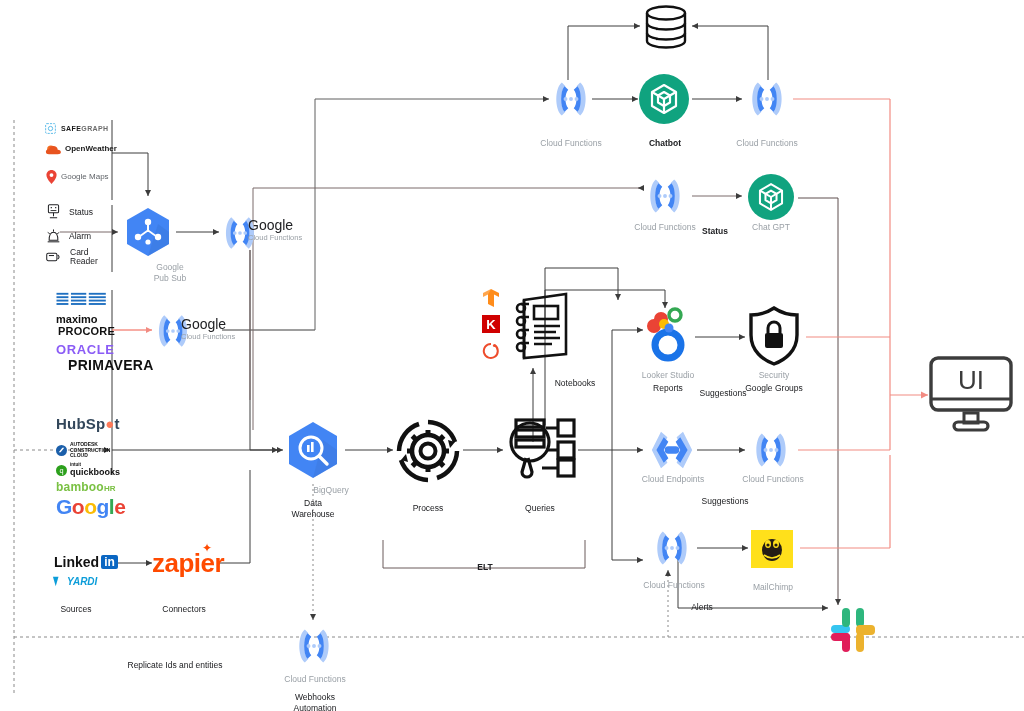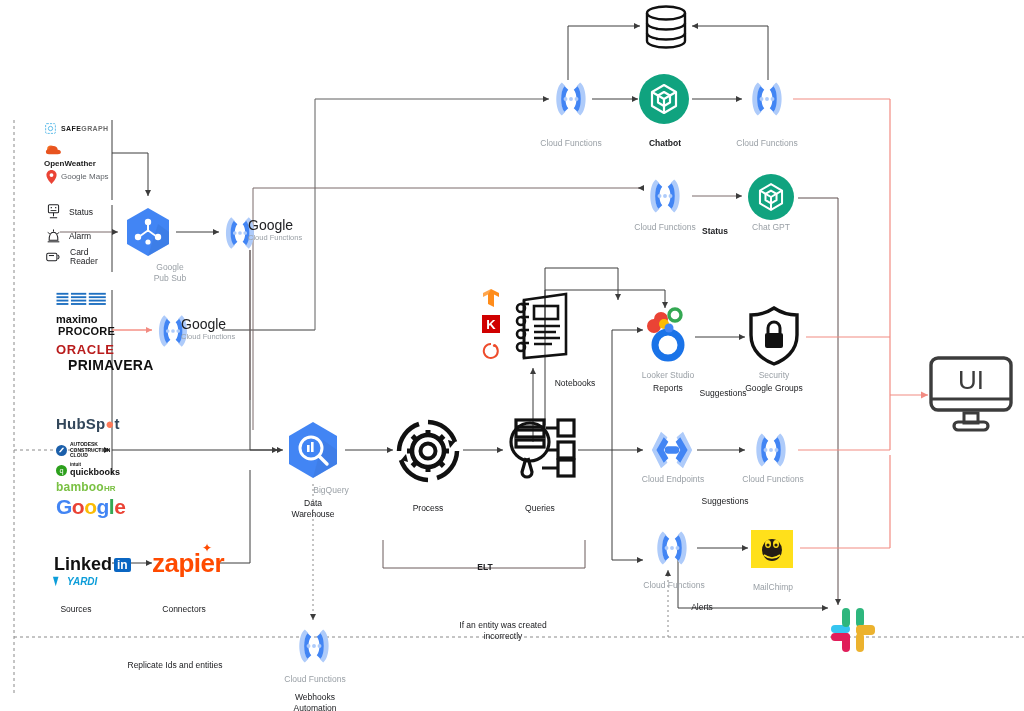--- a/index.html
+++ b/index.html
@@ -119,21 +119,21 @@
 </svg>
 
 <div class="srcrow" style="left:44px;top:122px;">
   <svg width="13" height="13" viewBox="0 0 24 24">
     <rect x="3" y="3" width="18" height="18" rx="2" fill="none" stroke="#4ab4e6" stroke-width="1.6" stroke-dasharray="4,2"></rect>
     <circle cx="12" cy="12" r="4" fill="none" stroke="#4ab4e6" stroke-width="1.6"></circle>
   </svg>
   <span class="t" style="font-weight:bold;font-size:7px;letter-spacing:.4px;"><span style="color:#1a1a1a">SAFE</span><span style="color:#6b6b6b">GRAPH</span></span>
 </div>
 
-<div class="srcrow" style="left:44px;top:144px;flex-direction:column;align-items:flex-start;gap:1px;">
+<div class="srcrow" style="left:44px;top:144px;flex-direction:row;align-items:flex-start;gap:1px;">
   <svg width="20" height="14" viewBox="0 0 32 22">
     <circle cx="11" cy="8" r="6" fill="#F26C21"></circle>
     <path d="M8 16 q-5 0 -5 -4 q0 -4 5 -4 q1 -5 7 -5 q6 0 7 6 q5 0 5 4 q0 3 -5 3 z" fill="#E8541F"></path>
   </svg>
   <span class="t" style="font-weight:bold;font-size:8px;color:#1a1a1a;">OpenWeather</span>
 </div>
 
 <div class="srcrow" style="left:46px;top:170px;">
   <svg width="11" height="14" viewBox="0 0 16 22">
     <path d="M8 0 C3.6 0 0 3.6 0 8 c0 6 8 14 8 14 s8-8 8-14 c0-4.4-3.6-8-8-8z" fill="#EA4335"></path>
@@ -187,21 +187,21 @@
           <rect x="38" y="9" width="20" height="2.2"></rect>
           <rect x="38" y="13" width="20" height="2.2"></rect>
     </g>
   </svg>
   <div style="font-size:11px;font-weight:bold;color:#111;line-height:11px;margin-top:1px;">maximo</div>
 </div>
 
 <div class="logotxt" style="left:58px;top:325px;font-size:11px;color:#111;">PROCORE</div>
 
 <div style="position:absolute;left:56px;top:343px;">
-  <div style="font-size:13px;font-weight:bold;color:#b91c1c;letter-spacing:.6px;line-height:14px;">ORACLE</div>
+  <div style="font-size:13px;font-weight:bold;color:#8b5cf6;letter-spacing:.6px;line-height:14px;">ORACLE</div>
   <div style="font-size:14px;font-weight:bold;color:#111;letter-spacing:.3px;margin-left:12px;">PRIMAVERA</div>
 </div>
 
 <div class="logotxt" style="left:56px;top:415px;font-size:15px;color:#33475B;">HubSp<span style="color:#FF7A59">●</span>t</div>
 
 <div class="srcrow" style="left:56px;top:442px;gap:3px;">
   <svg width="11" height="11" viewBox="0 0 12 12">
         <circle cx="6" cy="6" r="6" fill="#1B5FAA"></circle>
         <path d="M3 8 L7 3 L9 3 L5 8 z" fill="#fff"></path>
       </svg>
@@ -214,21 +214,21 @@
         <text x="6" y="9" font-size="8" fill="#fff" text-anchor="middle" font-family="Liberation Sans">q</text>
       </svg>
   <span style="font-size:9px;font-weight:bold;color:#111;"><span style="font-size:4.5px;display:block;line-height:4px;">intuit</span>quickbooks</span>
 </div>
 
 <div class="logotxt" style="left:56px;top:480px;font-size:12px;color:#7AC143;">bamboo<span style="font-size:8px;">HR</span></div>
 
 <div class="logotxt" style="left:56px;top:495px;font-size:21px;letter-spacing:-.5px;"><span style="color:#4285F4">G</span><span style="color:#EA4335">o</span><span style="color:#FBBC05">o</span><span style="color:#4285F4">g</span><span style="color:#34A853">l</span><span style="color:#EA4335">e</span></div>
 
 <div class="srcrow" style="left:54px;top:554px;gap:2px;">
-  <span style="font-size:18px;font-weight:bold;color:#111;">Linked</span>
+  <span style="font-size:14px;font-weight:bold;color:#111;">Linked</span>
   <span style="background:#0A66C2;color:#fff;font-size:12px;font-weight:bold;padding:0 3px;border-radius:2px;">in</span>
 </div>
 <div class="srcrow" style="left:52px;top:575px;gap:2px;">
   <svg width="13" height="13" viewBox="0 0 14 14">
         <path d="M1 2 L7 2 L4 12 z" fill="#0C9DD9"></path>
       </svg>
   <span style="font-size:10px;font-weight:bold;font-style:italic;color:#0C9DD9;">YARDI</span>
 </div>
 
 <div class="logotxt" style="left:152px;top:548px;font-size:26px;color:#FF4A00;letter-spacing:-.5px;">zapier</div>
@@ -563,16 +563,14 @@
     <path d="M36 58 h14 v10 h-14 z" fill="none" stroke="#3c3c3c" stroke-width="3"></path>
     <rect x="26" y="67" width="34" height="8" rx="4" fill="none" stroke="#3c3c3c" stroke-width="3.2"></rect>
     <text x="43" y="34" font-size="26" fill="#3c3c3c" text-anchor="middle" font-family="Liberation Sans">UI</text>
   </svg>
 </div>
 
 <div class="lbl" style="left:46px;top:604px;width:60px;">Sources</div>
 <div class="lbl" style="left:152px;top:604px;width:64px;">Connectors</div>
 <div class="lbl b" style="left:455px;top:562px;width:60px;">ELT</div>
 <div class="lbl" style="left:90px;top:660px;width:170px;">Replicate Ids and entities</div>
-<div class="lbl" style="left:428px;top:620px;width:150px;">If an entity was created
-incorrectly</div>
 
 </div>
 
 </body></html>

